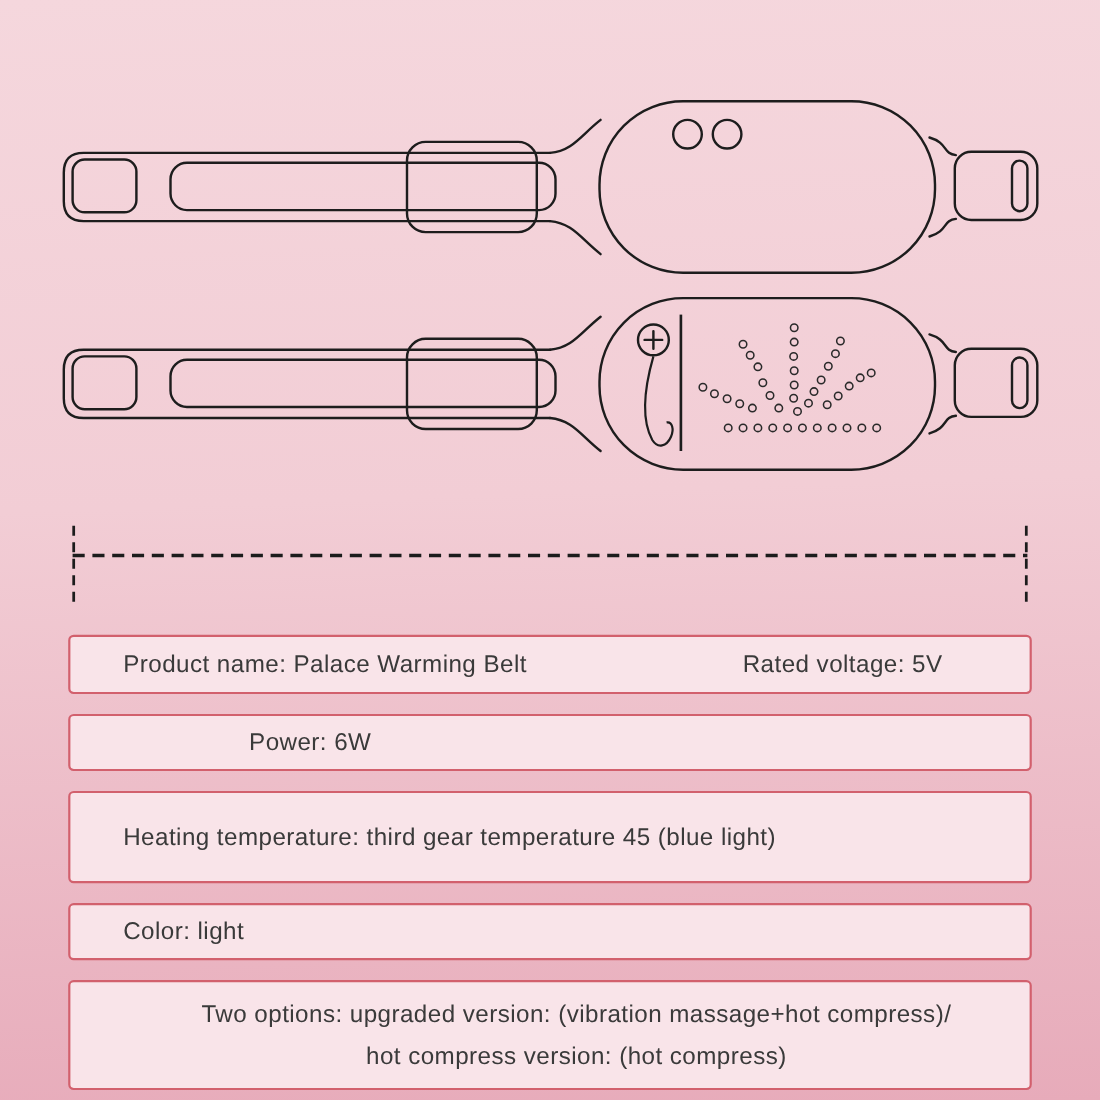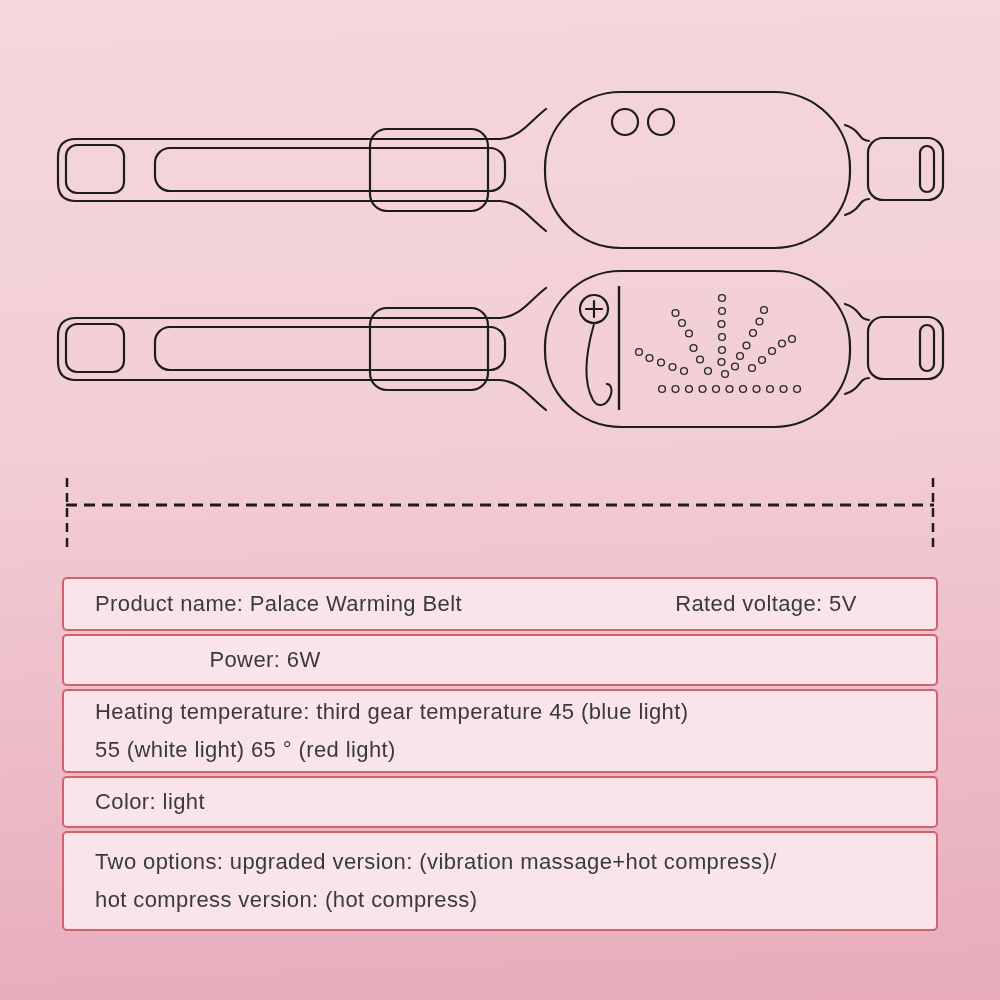--- a/index.html
+++ b/index.html
@@ -11,29 +11,29 @@
   .diagram{position:absolute;left:0;top:0;}
   .dimension{position:absolute;left:60px;top:472px;width:880px;height:90px;}
   .dimension svg{position:absolute;left:0;top:0;}
   .dim-label{
     position:absolute;left:0;top:42px;width:100%;text-align:center;
     font-family:"DejaVu Sans",sans-serif;font-weight:700;font-size:27px;
     letter-spacing:-0.5px;color:#242424;
   }
   .spec-table{position:absolute;left:62px;top:577px;width:876px;}
   .spec-row{
-    box-sizing:border-box;width:100%;margin-bottom:3px;
+    box-sizing:border-box;width:100%;margin-bottom:18px;
     border:2px solid #d2606d;border-radius:5px;background:#f9e4e9;
-    display:flex;align-items:center;padding-left:31px;
+    display:flex;align-items:center;padding-left:48px;
     color:#3a3a3a;font-size:22px;letter-spacing:0.4px;
   }
   .r-single{height:54px;}
   .r-single2{height:52px;}
   .r-double{height:84px;}
-  .r-double2{height:100px;}
+  .r-double2{height:100px;text-align:center;}
   .left-col{flex:1 1 auto;line-height:38px;}
   .right-col{flex:0 0 340px;text-align:center;}
 </style>
 </head>
 <body>
 
 <div class="canvas">
 
   <svg class="diagram" width="1000" height="460" viewBox="0 0 1000 460">
     <defs>
@@ -143,21 +143,20 @@
       <div class="right-col">Rated voltage: 5V</div>
     </div>
 
     <div class="spec-row r-single2">
       <div class="right-col">Power: 6W</div>
     </div>
 
     <div class="spec-row r-double">
       <div class="left-col">
         <div>Heating temperature: third gear temperature 45 (blue light)</div>
-        <div>55 (white light) 65 ° (red light)</div>
       </div>
     </div>
 
     <div class="spec-row r-single2">
       <div class="left-col">Color: light</div>
     </div>
 
     <div class="spec-row r-double2">
       <div class="left-col">
         <div>Two options: upgraded version: (vibration massage+hot compress)/</div>

